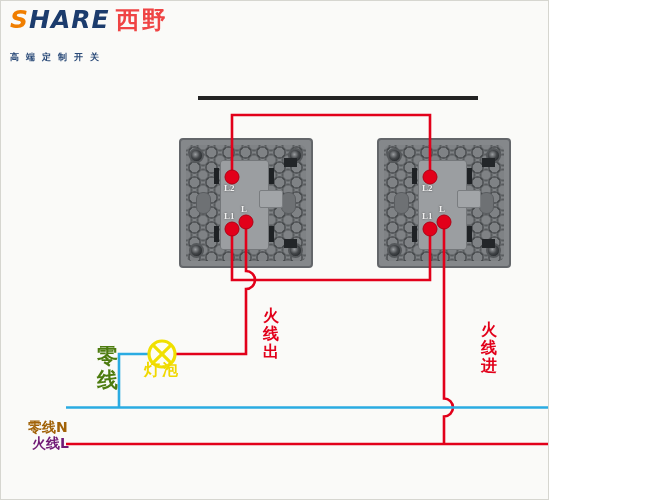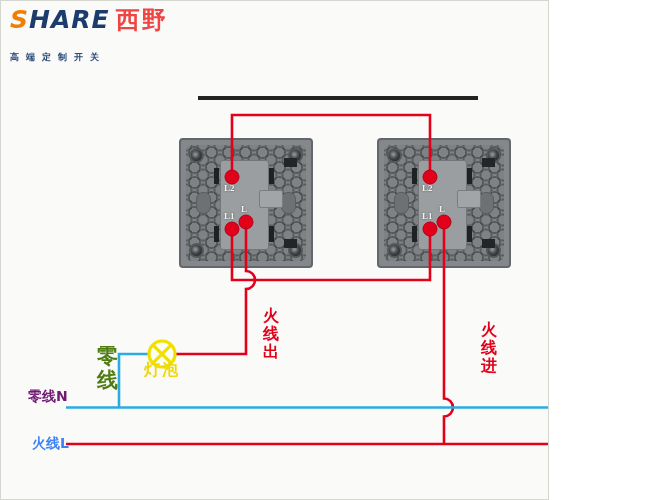--- a/index.html
+++ b/index.html
@@ -76,22 +76,22 @@
   .tlabel.l {left:60px;top:65px;}
   
   .wires{position:absolute;left:0;top:0;width:655px;height:500px;z-index:5;}
   
   .wlabel{position:absolute;font-weight:bold;z-index:6;line-height:1.12;}
   .vert{width:1em;word-break:break-all;}
   .lbl-live-out{left:250px;top:306px;font-size:16px;color:#e2001a;margin-left:12px;}
   .lbl-live-in{left:450px;top:320px;font-size:16px;color:#e2001a;margin-left:30px;}
   .lbl-neutral{left:96px;top:344px;font-size:21px;color:#4d7c0f;}
   .lbl-bulb{left:143px;top:360px;font-size:16px;color:#f0d800;letter-spacing:2px;}
-  .lbl-neutral-bus{left:27px;top:388px;font-size:14px;color:#701a75;}
-  .lbl-live-bus{left:31px;top:435px;font-size:14px;color:#3b82f6;}
+  .lbl-neutral-bus{left:27px;top:419px;font-size:14px;color:#a16207;}
+  .lbl-live-bus{left:31px;top:435px;font-size:14px;color:#701a75;}
 </style>
 </head>
 <body>
 
 <div class="frame">
 
   <div class="brand">
     <div class="brand-row">
       <span class="brand-share">SHARE</span>
       <span class="brand-cn">西野</span>

